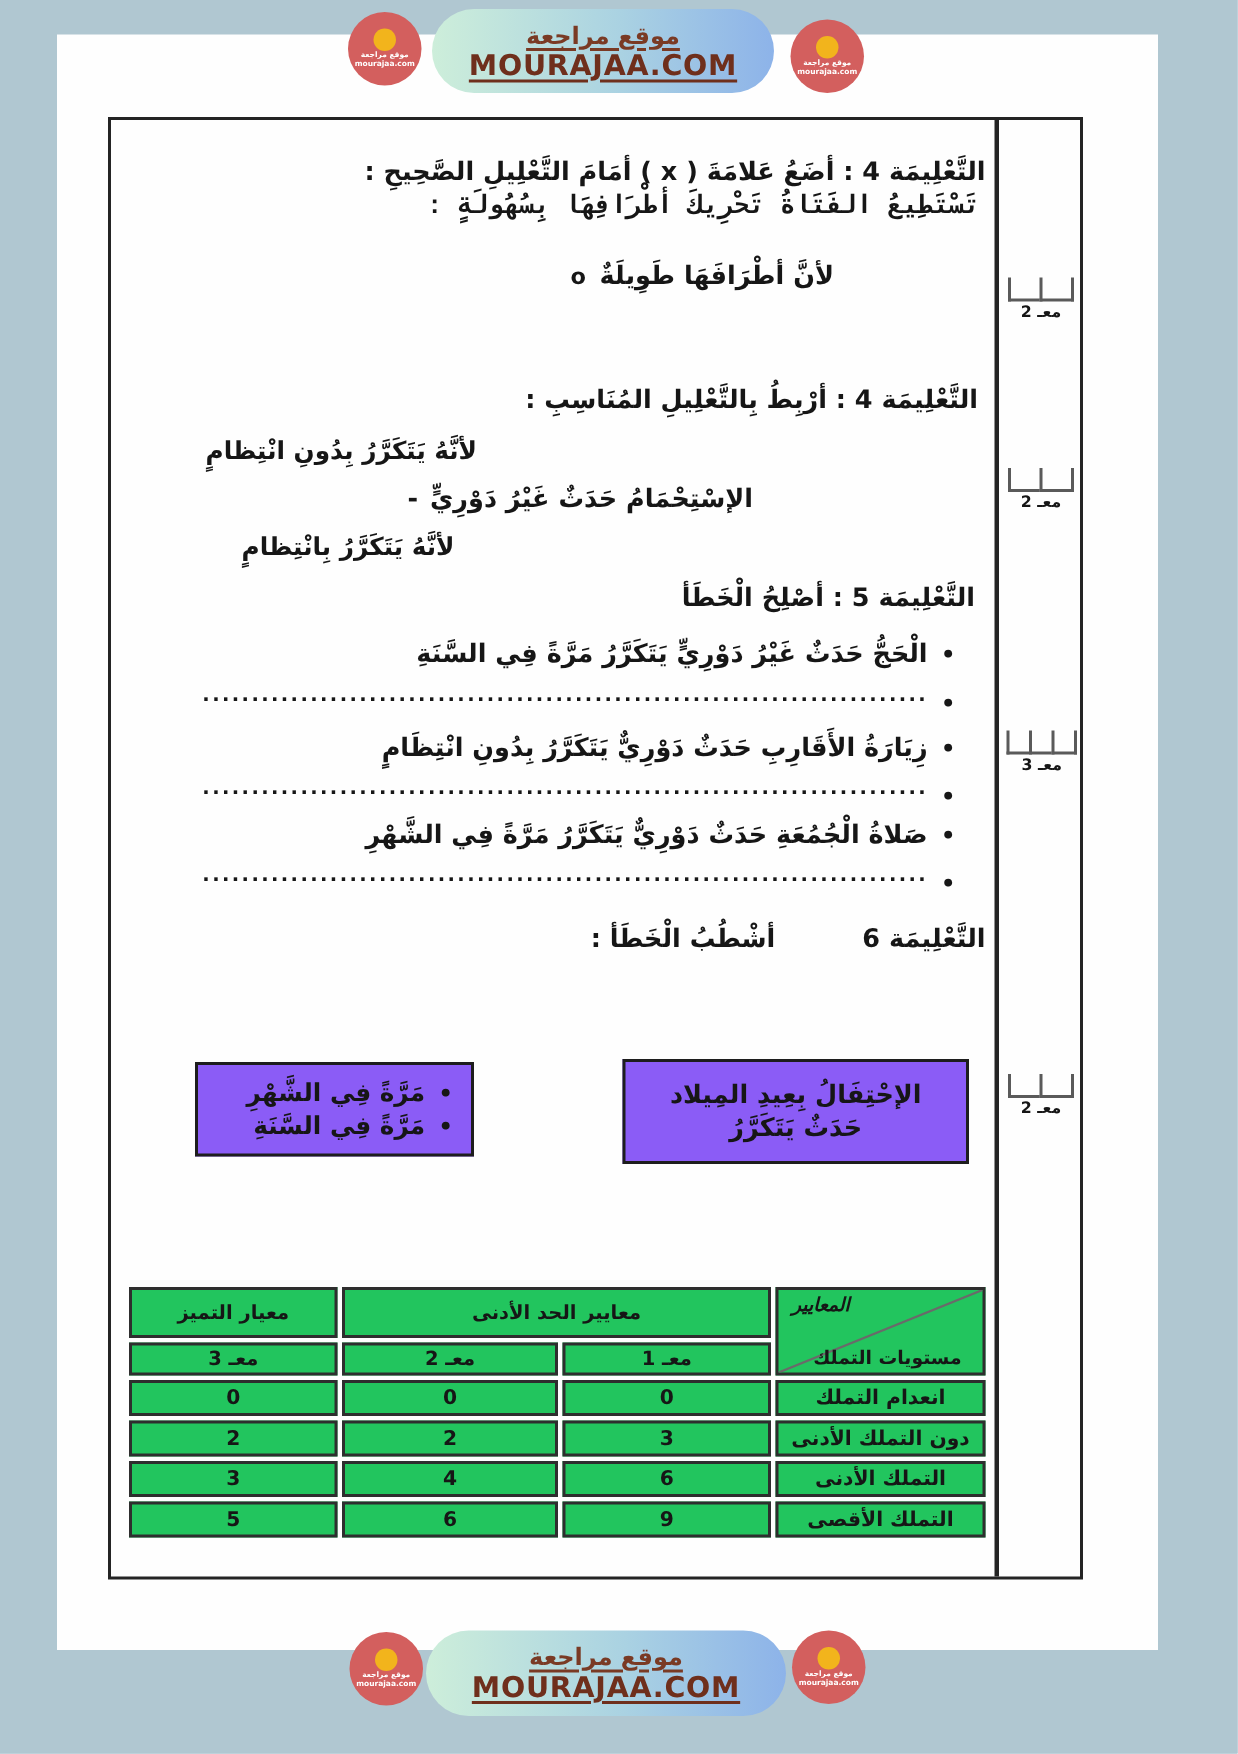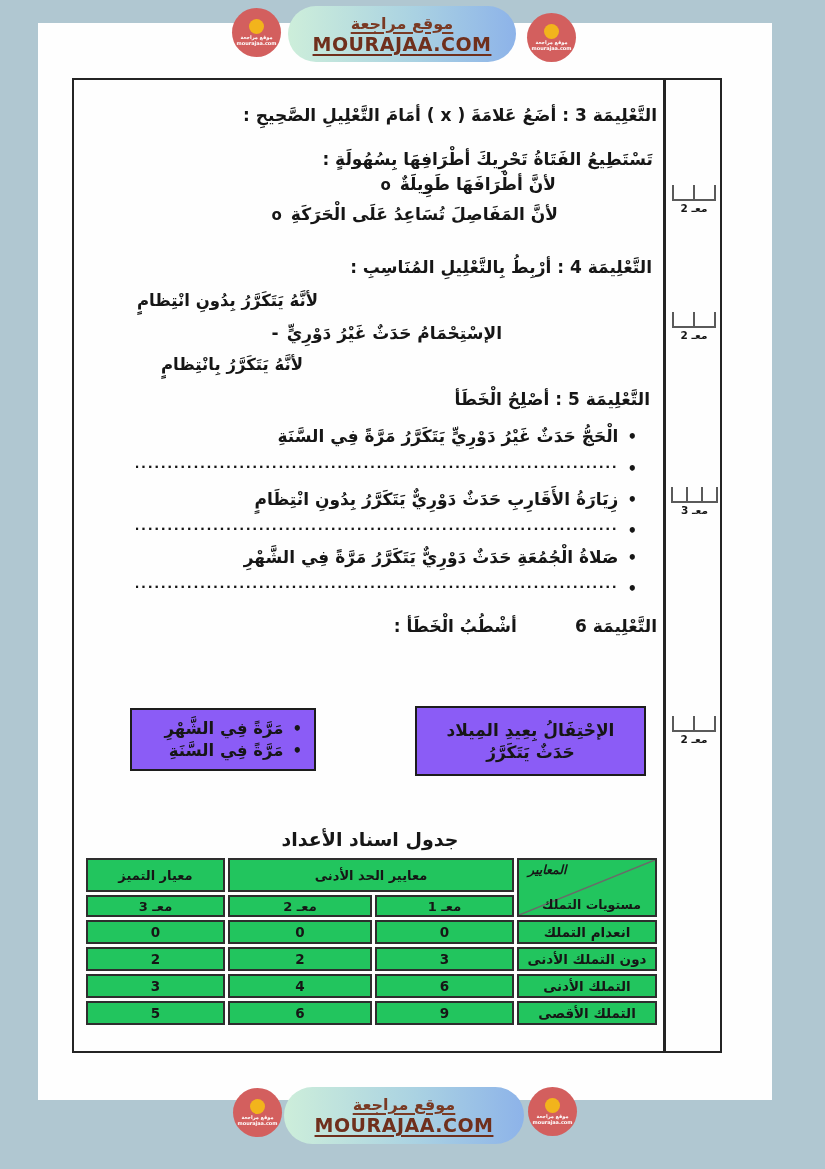--- a/index.html
+++ b/index.html
@@ -69,27 +69,24 @@
   <div class="abs pill" style="left:288px;top:6px;width:228px;height:56px;">
     <span class="pill-ar">موقع مراجعة</span>
     <span class="pill-en">MOURAJAA.COM</span>
   </div>
   <div class="abs logo" style="left:527px;top:13px;">
     <span class="logo-dot"></span>
     <span class="logo-t">موقع مراجعة</span>
     <span class="logo-t">mourajaa.com</span>
   </div>
 
-  <div class="abs ar rtl" style="right:168px;top:104px;">التَّعْلِيمَة 3 : أضَعُ عَلامَةَ ( x ) أمَامَ التَّعْلِيلِ الصَّحِيحِ :</div>
-  <div class="abs ar rtl" style="right:172px;top:148px;">تَسْتَطِيعُ الفَتَاةُ تَحْرِيكَ أطْرَافِهَا بِسُهُولَةٍ :</div>
+  <div class="abs ar rtl" style="right:168px;top:104px;">التَّعْلِيمَة 4 : أضَعُ عَلامَةَ ( x ) أمَامَ التَّعْلِيلِ الصَّحِيحِ :</div>
+  <div class="abs ar rtl" style="right:172px;top:128px;font-family:Liberation Mono, monospace;">تَسْتَطِيعُ الفَتَاةُ تَحْرِيكَ أطْرَافِهَا بِسُهُولَةٍ :</div>
   <div class="abs ar ltr" style="right:269px;top:173px;">
     <span class="marker-o">o</span><span>لأنَّ أطْرَافَهَا طَوِيلَةٌ</span>
-  </div>
-  <div class="abs ar ltr" style="right:267px;top:203px;">
-    <span class="marker-o">o</span><span>لأنَّ المَفَاصِلَ تُسَاعِدُ عَلَى الْحَرَكَةِ</span>
   </div>
 
   <div class="abs ar rtl" style="right:173px;top:256px;">التَّعْلِيمَة 4 : أرْبِطُ بِالتَّعْلِيلِ المُنَاسِبِ :</div>
   <div class="abs ar sm rtl" style="left:137px;top:290px;">لأنَّهُ يَتَكَرَّرُ بِدُونِ انْتِظامٍ</div>
   <div class="abs ar ltr" style="right:323px;top:322px;">
     <span class="dash">-</span><span>الإسْتِحْمَامُ حَدَثٌ غَيْرُ دَوْرِيٍّ</span>
   </div>
   <div class="abs ar sm rtl" style="left:161px;top:354px;">لأنَّهُ يَتَكَرَّرُ بِانْتِظامٍ</div>
 
   <div class="abs ar rtl" style="right:175px;top:388px;">التَّعْلِيمَة 5 : أصْلِحُ الْخَطَأ</div>
@@ -125,21 +122,20 @@
   </div>
   <div class="abs sbox choices-box" style="left:130px;top:708px;width:170px;height:59px;">
     <div class="ar sm rtl">
       <span class="bullet">•</span><span>مَرَّةً فِي الشَّهْرِ</span>
     </div>
     <div class="ar sm rtl">
       <span class="bullet">•</span><span>مَرَّةً فِي السَّنَةِ</span>
     </div>
   </div>
 
-  <div class="abs tbl-title rtl" style="left:85px;top:828px;width:570px;">جدول اسناد الأعداد</div>
 
   <table class="score abs" style="left:83px;top:855px;">
     <colgroup>
         <col style="width:140px">
         <col style="width:139px">
         <col style="width:144px">
         <col style="width:139px">
       </colgroup>
     <tbody>
         <tr class="h1">

